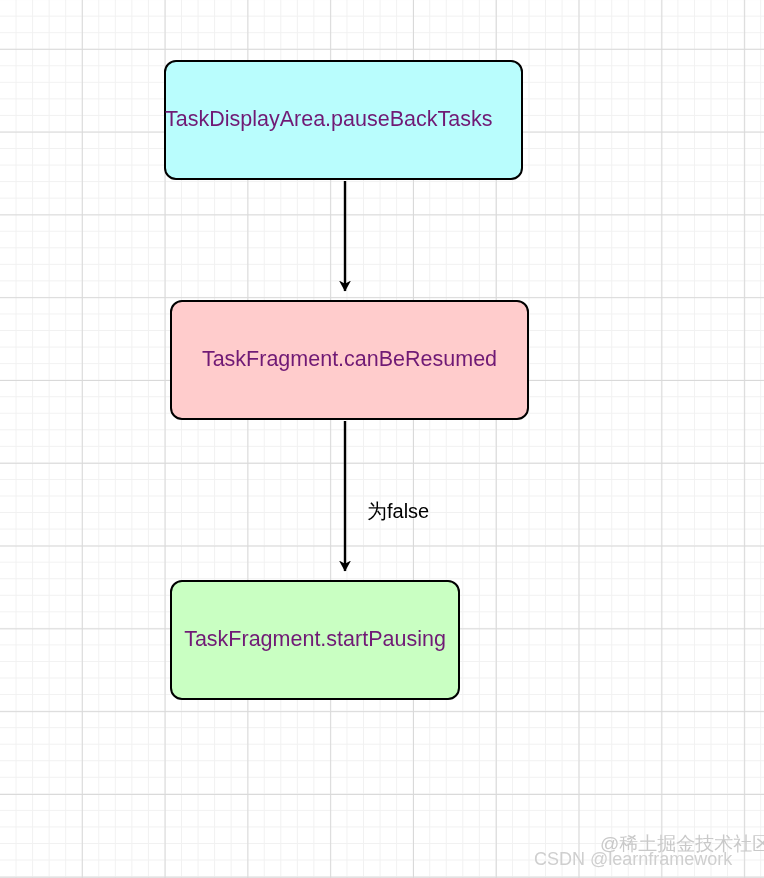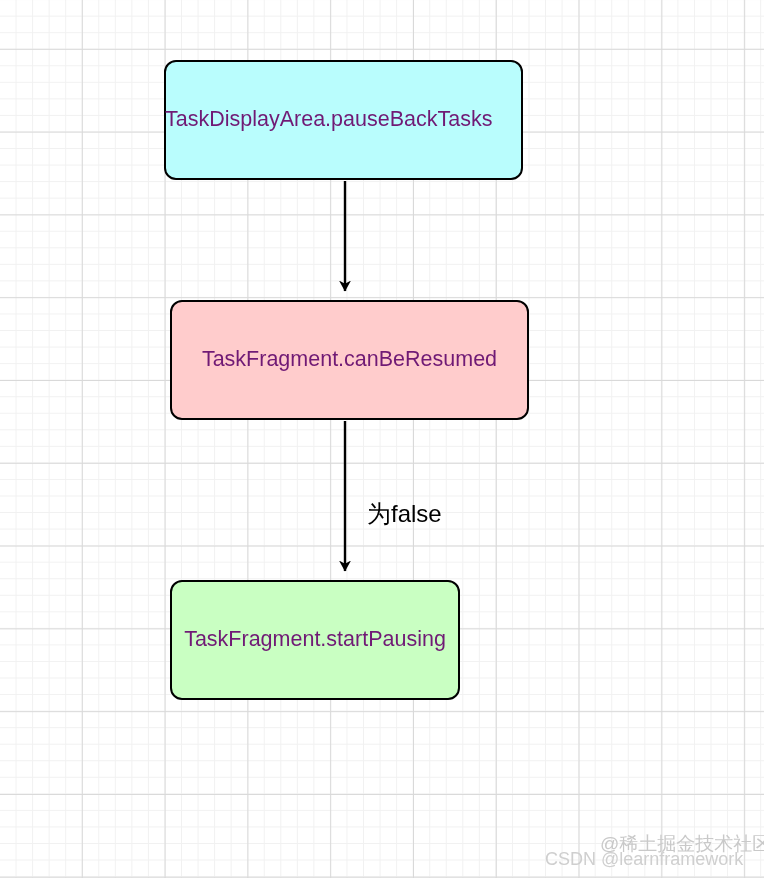--- a/index.html
+++ b/index.html
@@ -83,21 +83,21 @@
     left: 170px;
     top: 580px;
     width: 290px;
     height: 120px;
     background: #c9ffc2;
   }
 
   .edge-label {
     position: absolute;
     font-family: "Liberation Sans", "DejaVu Sans", sans-serif;
-    font-size: 24px;
+    font-size: 20px;
     color: #000000;
     white-space: nowrap;
   }
   #edge-label-false {
     left: 367px;
     top: 498px;
   }
 
   .watermark {
     position: absolute;
@@ -105,21 +105,21 @@
     font-family: "Liberation Sans", "DejaVu Sans", sans-serif;
     user-select: none;
   }
   #watermark-juejin {
     left: 600px;
     top: 831px;
     font-size: 19px;
     color: #c9c9c9;
   }
   #watermark-csdn {
-    left: 545px;
+    left: 534px;
     top: 849px;
     font-size: 18px;
     color: #cfcfcf;
   }
 </style>
 </head>
 <body>
 
 <div id="canvas">
 

